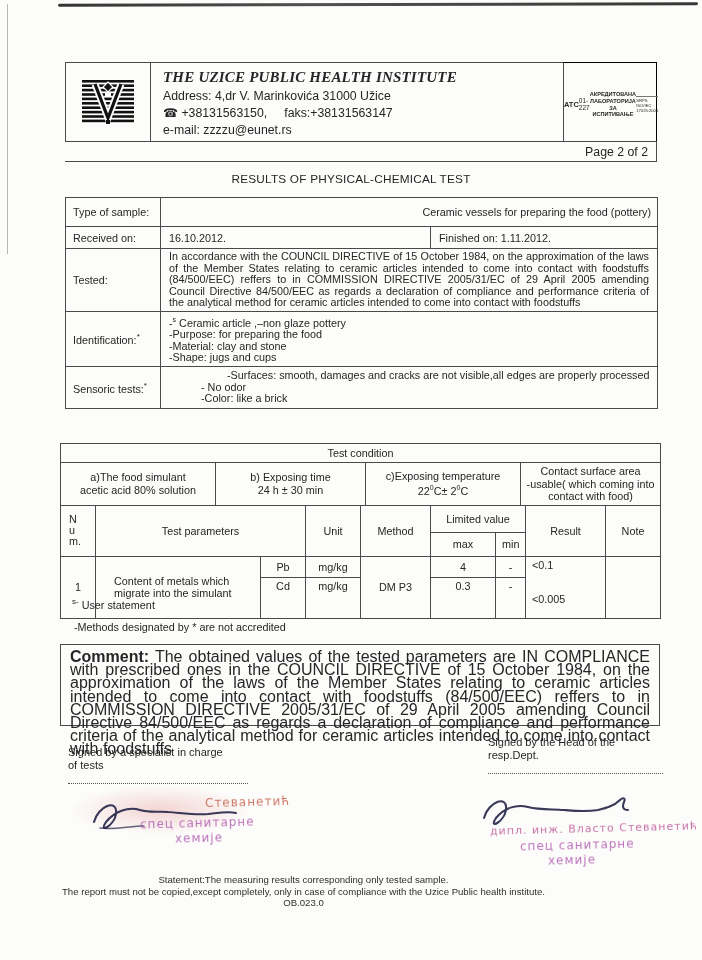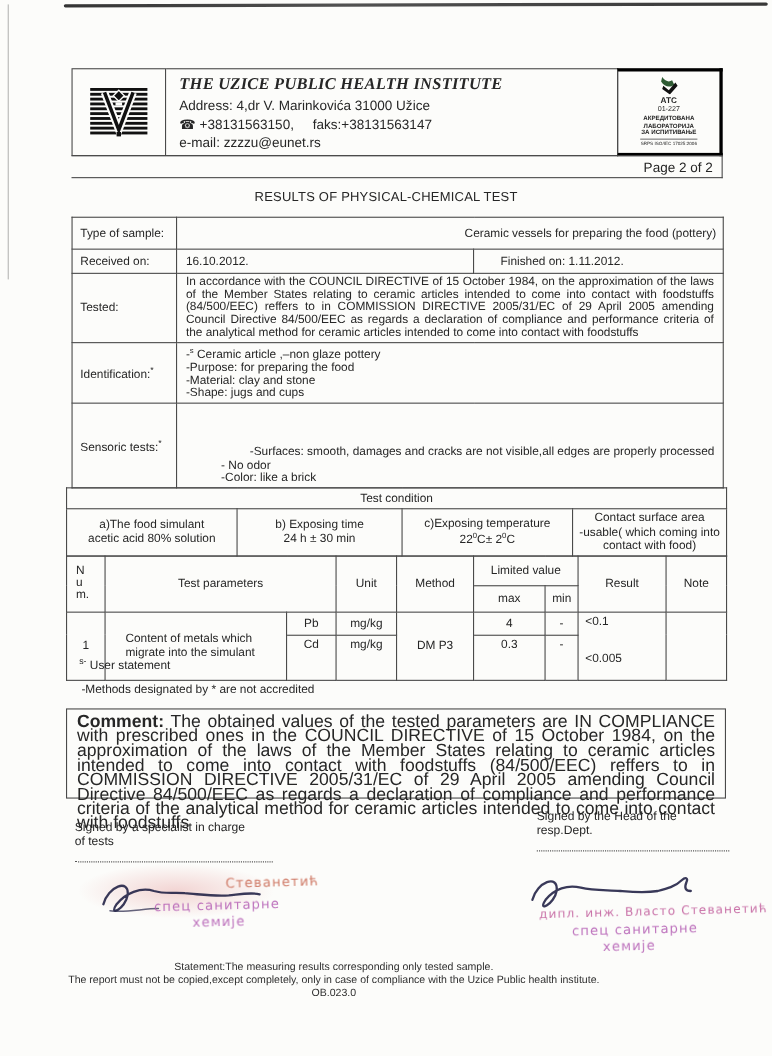--- a/index.html
+++ b/index.html
@@ -15,21 +15,21 @@
     box-shadow:0 0 6px rgba(0,0,0,.3);
   }
   
   .scan-top{position:absolute;left:58px;top:3px;width:640px;height:3px;background:linear-gradient(90deg,#111 0%,#333 40%,#151515 100%);border-radius:2px;transform:rotate(-0.15deg);opacity:.85;}
   .scan-left{position:absolute;left:7px;top:4px;width:1px;height:250px;background:#9a9a97;opacity:.7;}
 
   
   .header{position:absolute;left:65px;top:62px;width:592px;height:80px;display:flex;}
   .logo-box{width:84px;border:1px solid #4a4a4a;display:flex;align-items:center;justify-content:center;}
   .info-box{flex:1;border:1px solid #4a4a4a;border-left:none;padding:6px 10px 4px 12px;}
-  .stamp-box{width:92px;border:3px solid #000000;border-left:1px solid #4a4a4a;margin-left:-1px;display:flex;flex-direction:column;align-items:center;justify-content:flex-start;padding-top:3px;}
+  .stamp-box{width:92px;border:1px solid #000000;border-left:1px solid #4a4a4a;margin-left:-1px;display:flex;align-items:center;justify-content:flex-start;padding-top:3px;}
   .inst-name{font-size:15px;font-weight:bold;font-style:italic;letter-spacing:.2px;font-family:Liberation Serif, serif;}
   .inst-line{font-size:12.3px;margin-top:3px;}
   .inst-line .tel{font-size:12px;}
   .pagebar{position:absolute;left:65px;top:141px;width:592px;height:21px;border-top:1px solid #4a4a4a;border-bottom:1px solid #4a4a4a;border-right:1px solid #4a4a4a;display:flex;align-items:center;justify-content:flex-end;padding-right:8px;box-sizing:border-box;font-size:12.3px;}
   .stamp-box .ats{font-size:7.5px;font-weight:bold;margin-top:1px;}
   .stamp-box .ats-num{font-size:6.5px;}
   .stamp-box .ats-small{font-size:5.6px;font-weight:bold;line-height:6.6px;text-align:center;margin-top:2px;}
   .stamp-box .ats-std{font-size:4.2px;line-height:5px;margin-top:1px;border-top:1px solid #777;padding-top:1px;}
 
   
@@ -38,21 +38,21 @@
   
   table{border-collapse:collapse;}
   td{border:1px solid #4a4a4a;font-size:10.8px;vertical-align:middle;padding:2px 6px;}
 
   .sample-table{position:absolute;left:65px;top:197px;width:592px;table-layout:fixed;}
   .sample-table td.lbl{width:95px;padding-left:7px;}
   .sample-table .bold{font-weight:bold;}
   .sample-table .para{text-align:justify;line-height:11.6px;padding:2px 8px;}
   .sample-table .lines div{line-height:11.6px;}
   .ind-first sup{font-size:7px;}
-  .sens1{padding-left:58px;margin-top:36px;}
+  .sens1{padding-left:58px;}
   .sens2{padding-left:32px;}
   .sens3{padding-left:32px;}
   sup.mark{font-size:8px;}
 
   .cond-wrap{position:absolute;left:60px;top:443px;width:600px;}
   .cond-table{width:600px;table-layout:fixed;}
   .cond-table td{text-align:center;line-height:12.5px;font-size:10.8px;padding:2px 4px;}
   .cond-title{height:14px;font-size:10.8px;}
   sup.deg{font-size:7px;}
 
@@ -152,21 +152,21 @@
         <col style="width:227px">
       </colgroup>
     <tbody>
         <tr style="height:29px">
       <td class="lbl">Type of sample:</td>
       <td colspan="2" style="text-align:right;padding-left:8px;">Ceramic vessels for preparing the food (pottery)</td>
     </tr>
     <tr style="height:22px">
       <td class="lbl">Received on:</td>
       <td style="text-align:left;padding-left:8px;">16.10.2012.</td>
-      <td style="text-align:left;padding-left:24px;margin-top:40px;">Finished on: 1.11.2012.</td>
+      <td style="text-align:left;padding-left:8px;margin-top:40px;">Finished on: 1.11.2012.</td>
     </tr>
     <tr style="height:57px">
       <td class="lbl" style="vertical-align:middle;">Tested:</td>
       <td colspan="2" class="para">In accordance with the COUNCIL DIRECTIVE of 15 October 1984, on the approximation of the laws of the Member States relating to ceramic articles intended to come into contact with foodstuffs (84/500/EEC) reffers to in COMMISSION DIRECTIVE 2005/31/EC of 29 April 2005 amending Council Directive 84/500/EEC as regards a declaration of compliance and performance criteria of the analytical method for ceramic articles intended to come into contact with foodstuffs</td>
     </tr>
     <tr style="height:47px">
       <td class="lbl">
         <span>Identification:</span><sup class="mark">*</sup>
       </td>
       <td colspan="2" class="lines" style="padding-left:8px;">

